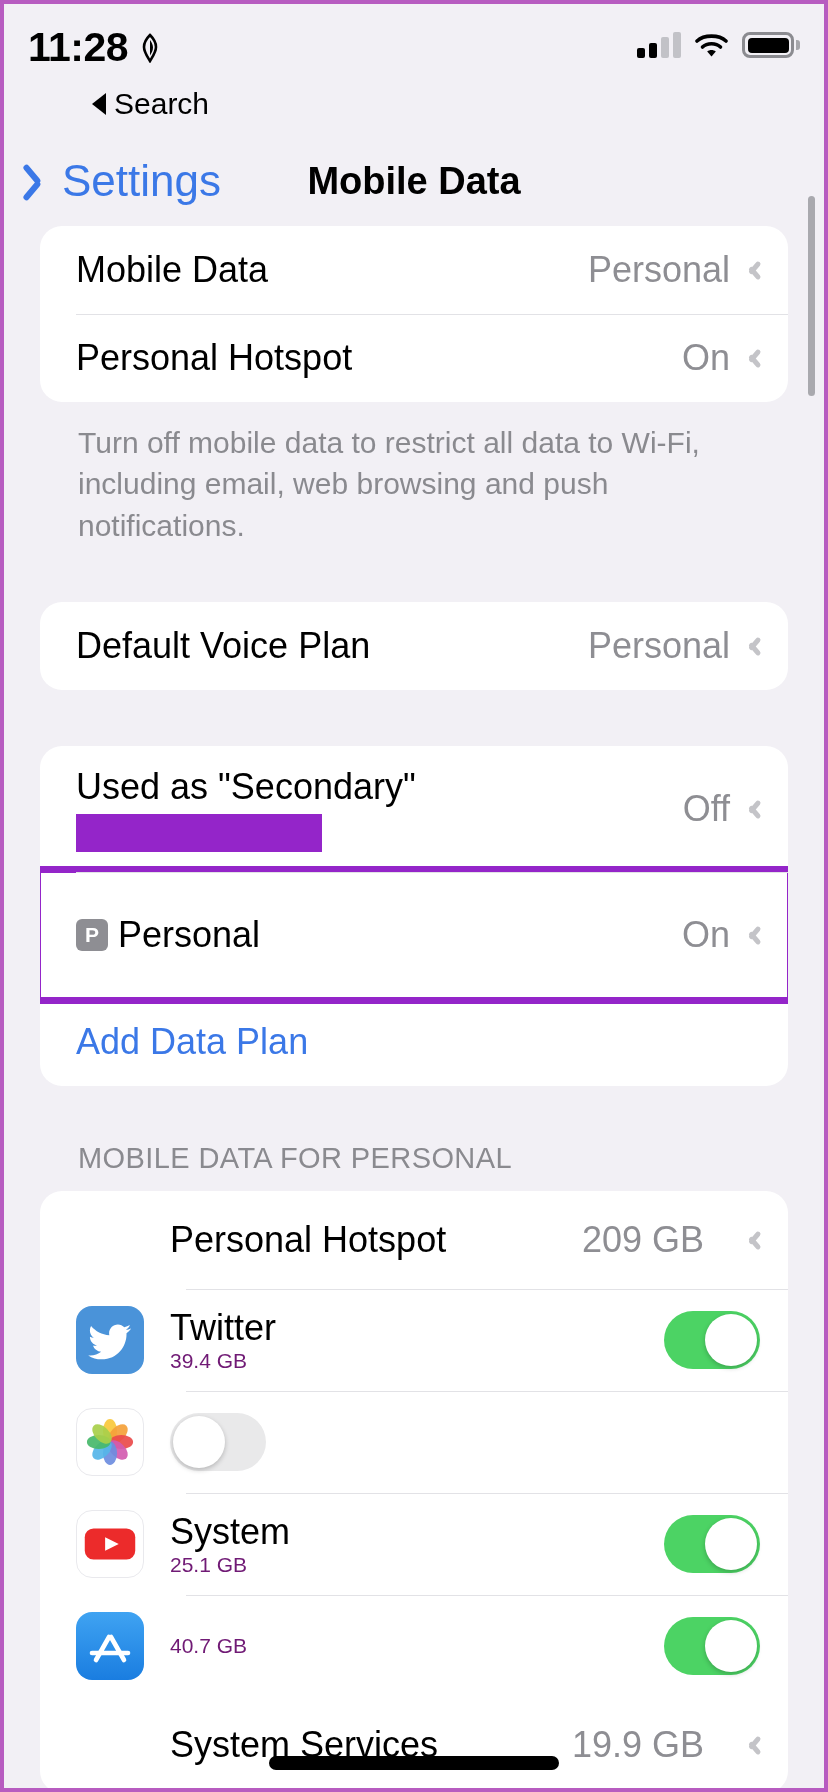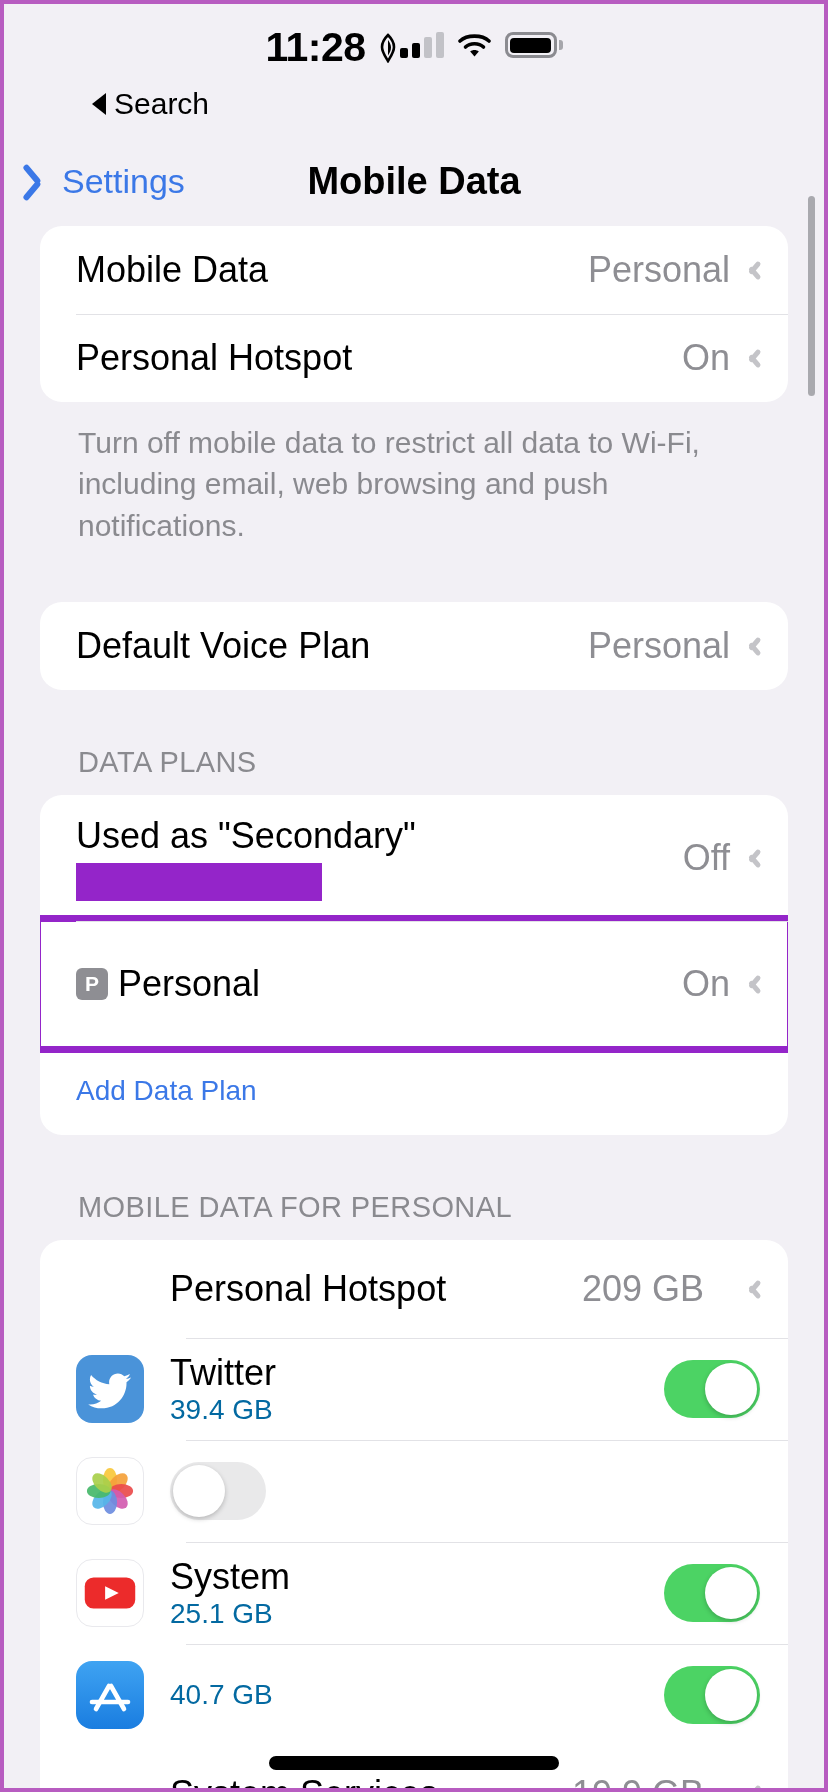--- a/index.html
+++ b/index.html
@@ -15,21 +15,21 @@
     background:#f2f0f5;
     border:4px solid #b75cc0;
     overflow:hidden;
   }
 
   
   #statusbar {
     position:relative;
     height:92px;
     padding:0 24px;
-    display:flex; align-items:flex-start; justify-content:center;
+    display:flex; align-items:flex-start; justify-content:space-between;
   }
   #clockwrap { display:flex; align-items:center; gap:10px; padding-top:20px; }
   #clock { font-size:41px; font-weight:bold; color:#000; letter-spacing:-0.5px; }
   .loc-icon { width:24px; height:30px; position:relative; }
   .loc-icon svg { width:24px; height:30px; display:block; }
   #statusright { display:flex; align-items:center; gap:14px; padding-top:28px; }
   .sigbars { display:flex; align-items:flex-end; gap:4px; height:26px; }
   .sigbars i { width:8px; border-radius:2px; display:block; }
   .sigbars i:nth-child(1){ height:10px; }
   .sigbars i:nth-child(2){ height:15px; }
@@ -67,21 +67,21 @@
   #navback { display:flex; align-items:center; gap:6px; cursor:pointer; }
   .chev-left {
     width:22px; height:40px; position:relative;
   }
   .chev-left::before, .chev-left::after {
     content:""; position:absolute; left:3px; width:6px; height:23px;
     background:#3b78e7; border-radius:4px;
   }
   .chev-left::before { top:1px;  transform:rotate(-40deg); transform-origin:bottom left; }
   .chev-left::after  { top:19px; transform:rotate(40deg);  transform-origin:top left; }
-  #navback-label { font-size:34px; color:#3b78e7; }
+  #navback-label { font-size:44px; color:#3b78e7; }
   #navtitle {
     position:absolute; left:0; right:0; text-align:center;
     font-size:38px; font-weight:bold; color:#000; pointer-events:none;
   }
 
   
   #scrollbar {
     position:absolute; right:9px; top:192px;
     width:7px; height:200px; background:#a9a9ae; border-radius:4px;
   }
@@ -145,40 +145,40 @@
   .redact {
     background:#9425c9; display:inline-block; height:38px;
   }
   .redact-wide { width:246px; margin-top:2px; }
   .redact-phone { width:186px; margin-left:2px; }
   .highlight-box {
     outline:7px solid #9425c9;
     outline-offset:-1px;
     position:relative; z-index:3;
   }
-  .link-row { font-size:28px; color:#3b78e7; }
+  .link-row { font-size:36px; color:#3b78e7; }
 
   
   .approw {
     position:relative;
     display:flex; align-items:center;
     min-height:102px; padding:0 28px 0 36px; gap:26px;
   }
   .approw::before {
     content:""; position:absolute; top:0; left:146px; right:0;
     height:1px; background:#e2e2e6;
   }
   .approw.first::before { left:146px; }
   .appicon {
     width:68px; height:68px; border-radius:16px; flex:0 0 68px;
     display:flex; align-items:center; justify-content:center; overflow:hidden;
   }
   .appmeta { flex:1; display:flex; flex-direction:column; gap:0; }
   .appname { font-size:36px; color:#000; }
-  .appsize { font-size:28px; color:#0369a1; }
+  .appsize { font-size:21px; color:#701a75; }
   .toggle {
     width:96px; height:58px; border-radius:29px; position:relative;
     flex:0 0 96px;
   }
   .toggle.on  { background:#4cd364; }
   .toggle.off { background:#e9e9ea; }
   .toggle .knob {
     position:absolute; top:3px; width:52px; height:52px; border-radius:50%;
     background:#fff; box-shadow:0 2px 5px rgba(0,0,0,0.22);
   }
@@ -269,21 +269,20 @@
     <div class="card">
       <div class="row">
         <div class="row-title">Default Voice Plan</div>
         <div class="row-value">Personal</div>
         <div class="chev"></div>
       </div>
     </div>
 
     <div class="gap-l"></div>
 
-    <div class="section-header">DATA PLANS</div>
     <div class="card">
 
       <div class="row-2line">
         <div class="twoline-main">
           <div class="tl-title">Used as "Secondary"</div>
           <div class="tl-sub">
             <span class="redact redact-wide"></span>
           </div>
         </div>
         <div class="row-value">Off</div>

